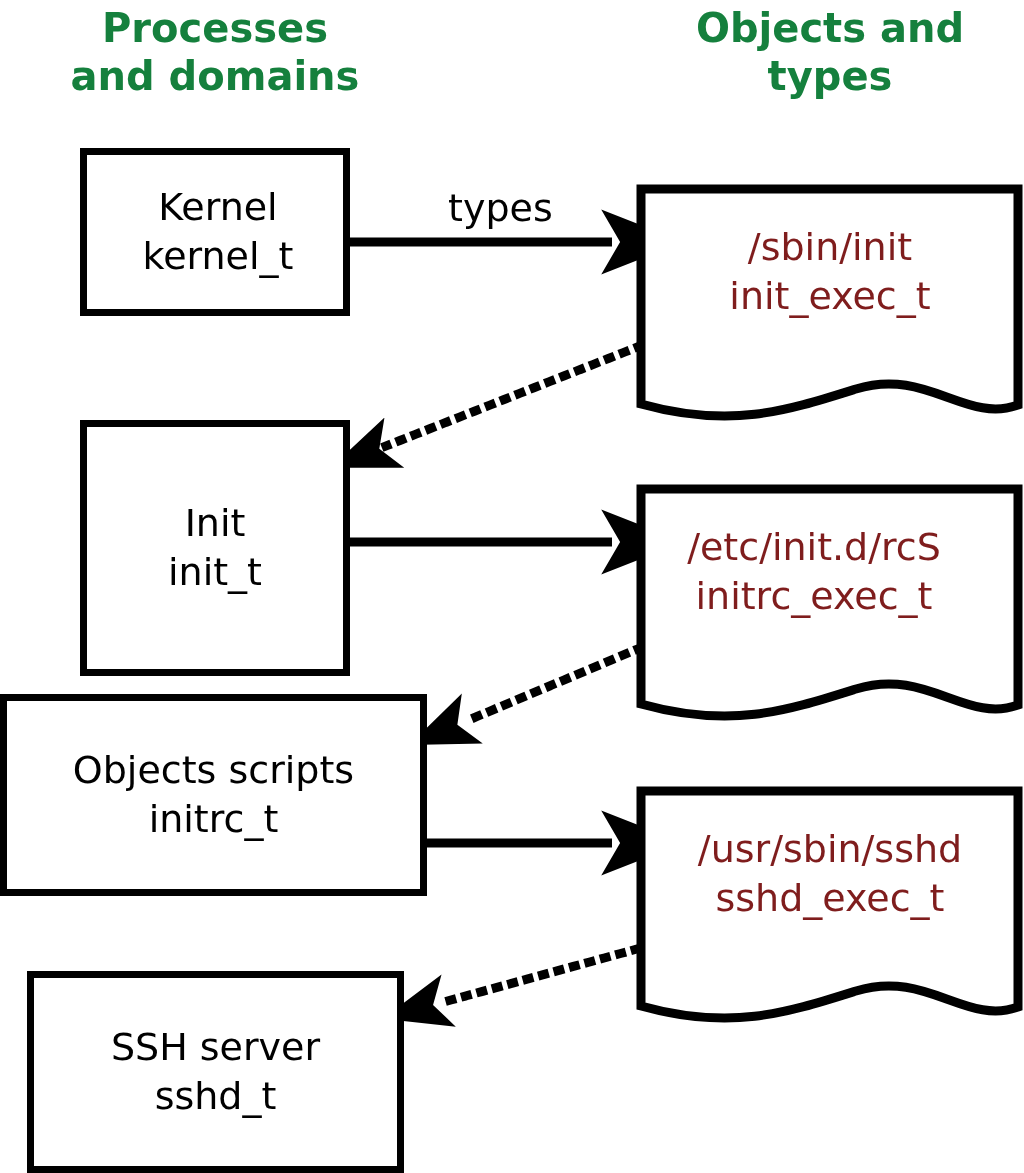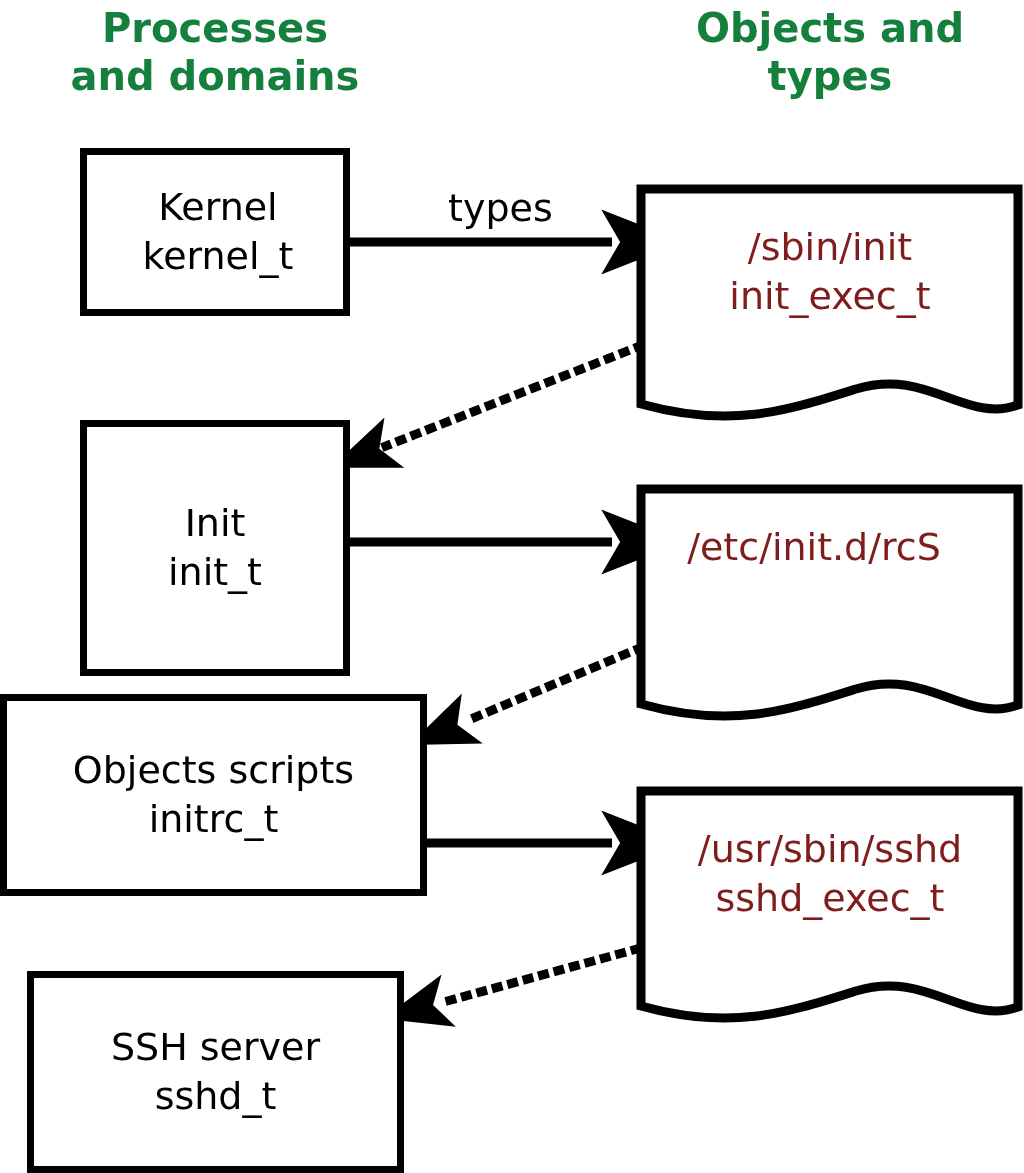--- a/index.html
+++ b/index.html
@@ -152,20 +152,21 @@
     </svg>
     <div class="doc-label" style="top:39px;">/sbin/init</div>
     <div class="doc-label" style="top:88px;">init_exec_t</div>
   </div>
 
   <div class="doc-shape" style="left:636px; top:484px; width:356px; height:250px;">
     <svg width="388" height="250" viewBox="0 0 388 250">
       <path d="M5,5 L382,5 L382,221 C330,240 290,183 220,205 C150,227 95,245 5,220 Z" fill="#ffffff" stroke="#000000" stroke-width="9" stroke-linejoin="miter"></path>
     </svg>
     <div class="doc-label" style="top:39px;">/etc/init.d/rcS</div>
+    <div class="doc-label" style="top:88px;">initrc_exec_t</div>
   </div>
 
   <div class="doc-shape" style="left:636px; top:786px; width:388px; height:250px;">
     <svg width="388" height="250" viewBox="0 0 388 250">
       <path d="M5,5 L382,5 L382,221 C330,240 290,183 220,205 C150,227 95,245 5,220 Z" fill="#ffffff" stroke="#000000" stroke-width="9" stroke-linejoin="miter"></path>
     </svg>
     <div class="doc-label" style="top:39px;">/usr/sbin/sshd</div>
     <div class="doc-label" style="top:88px;">sshd_exec_t</div>
   </div>
 

